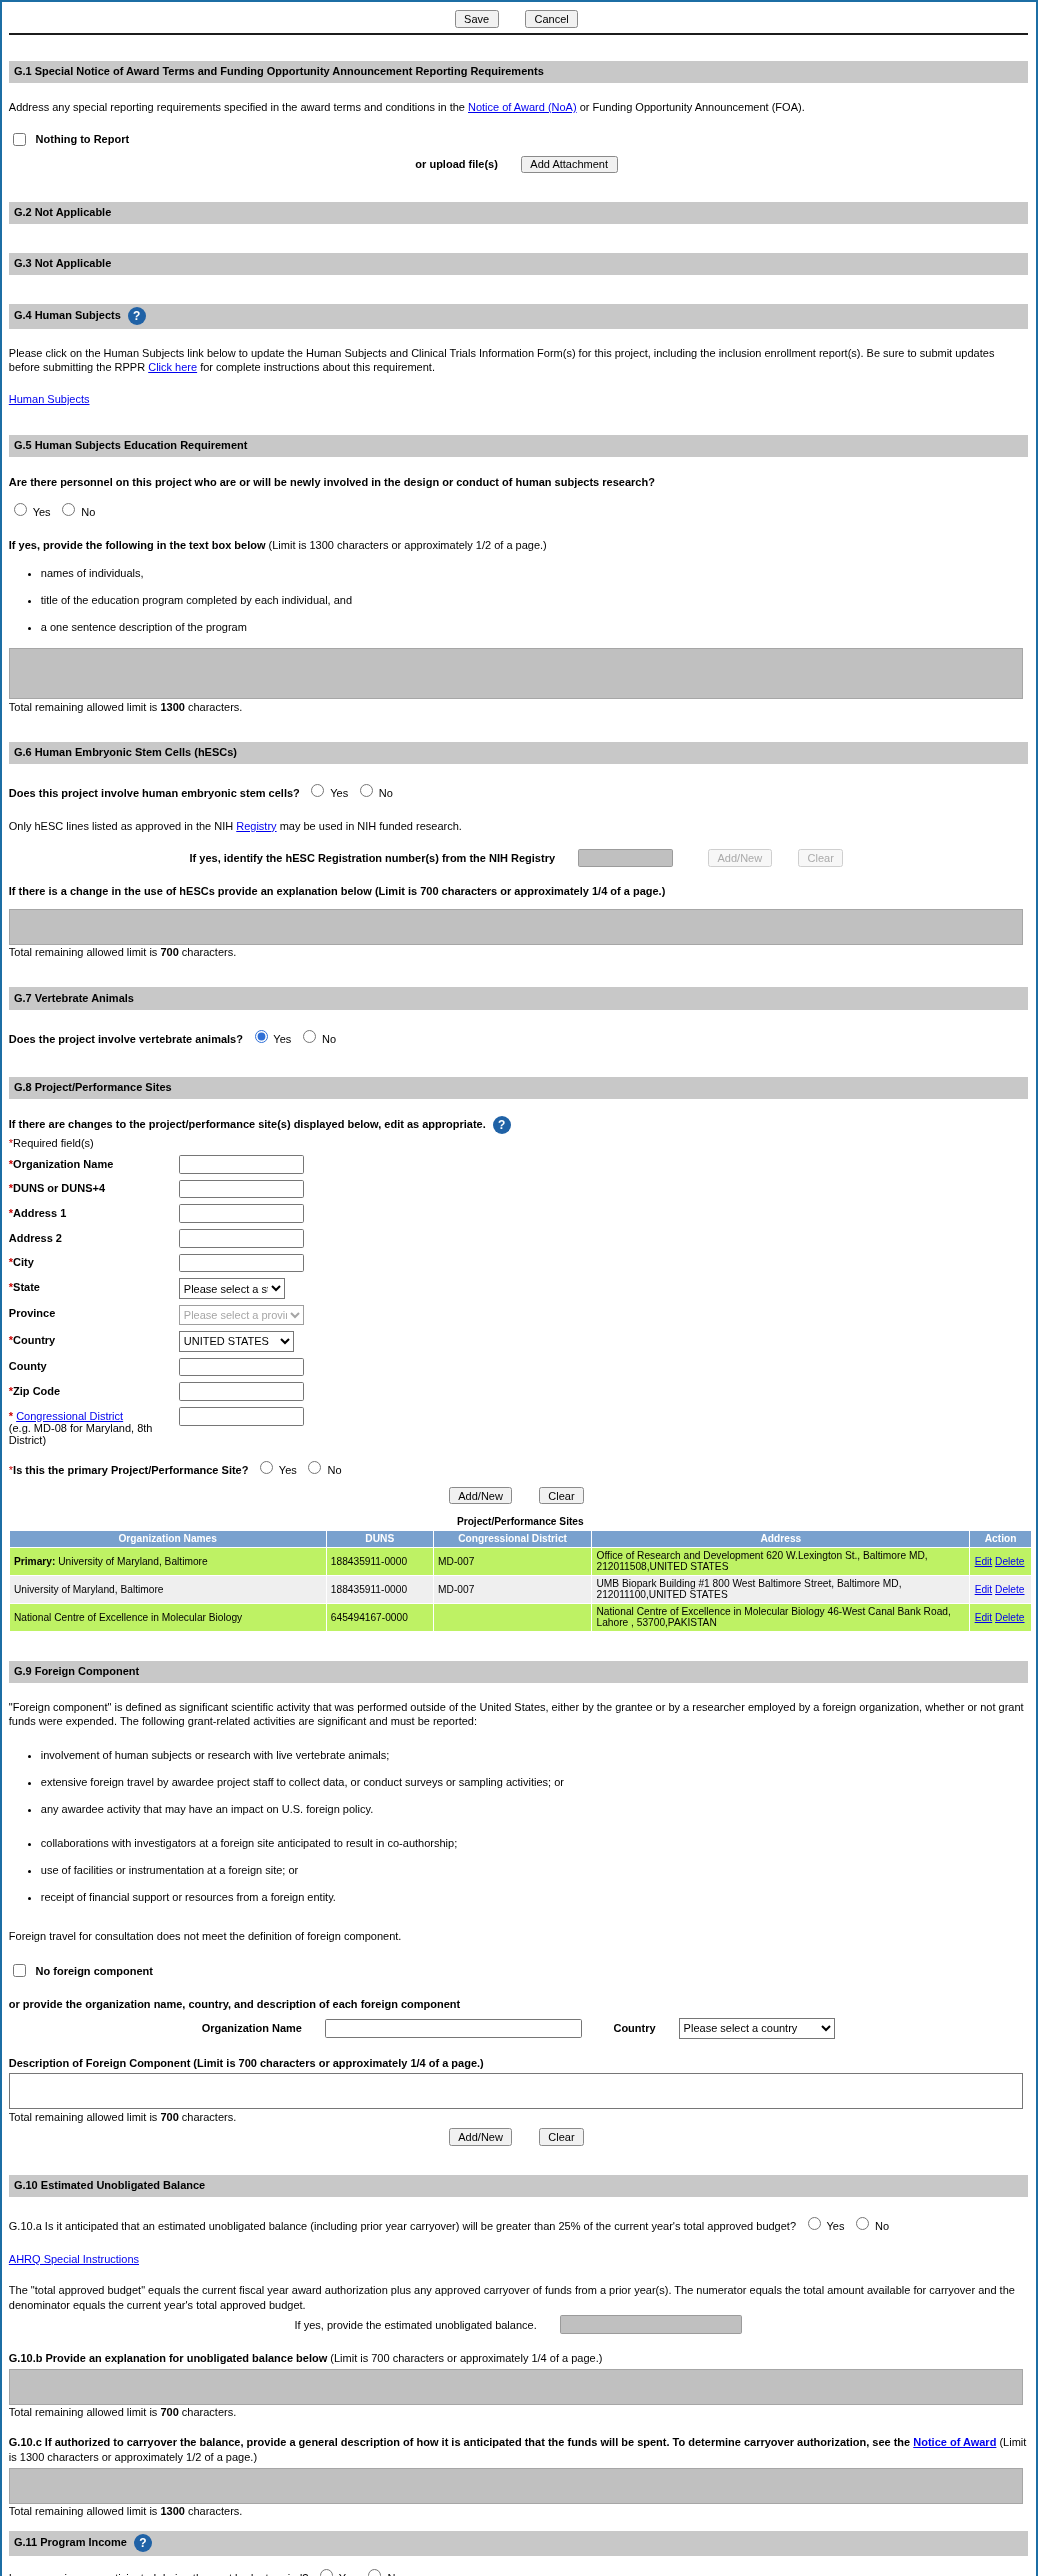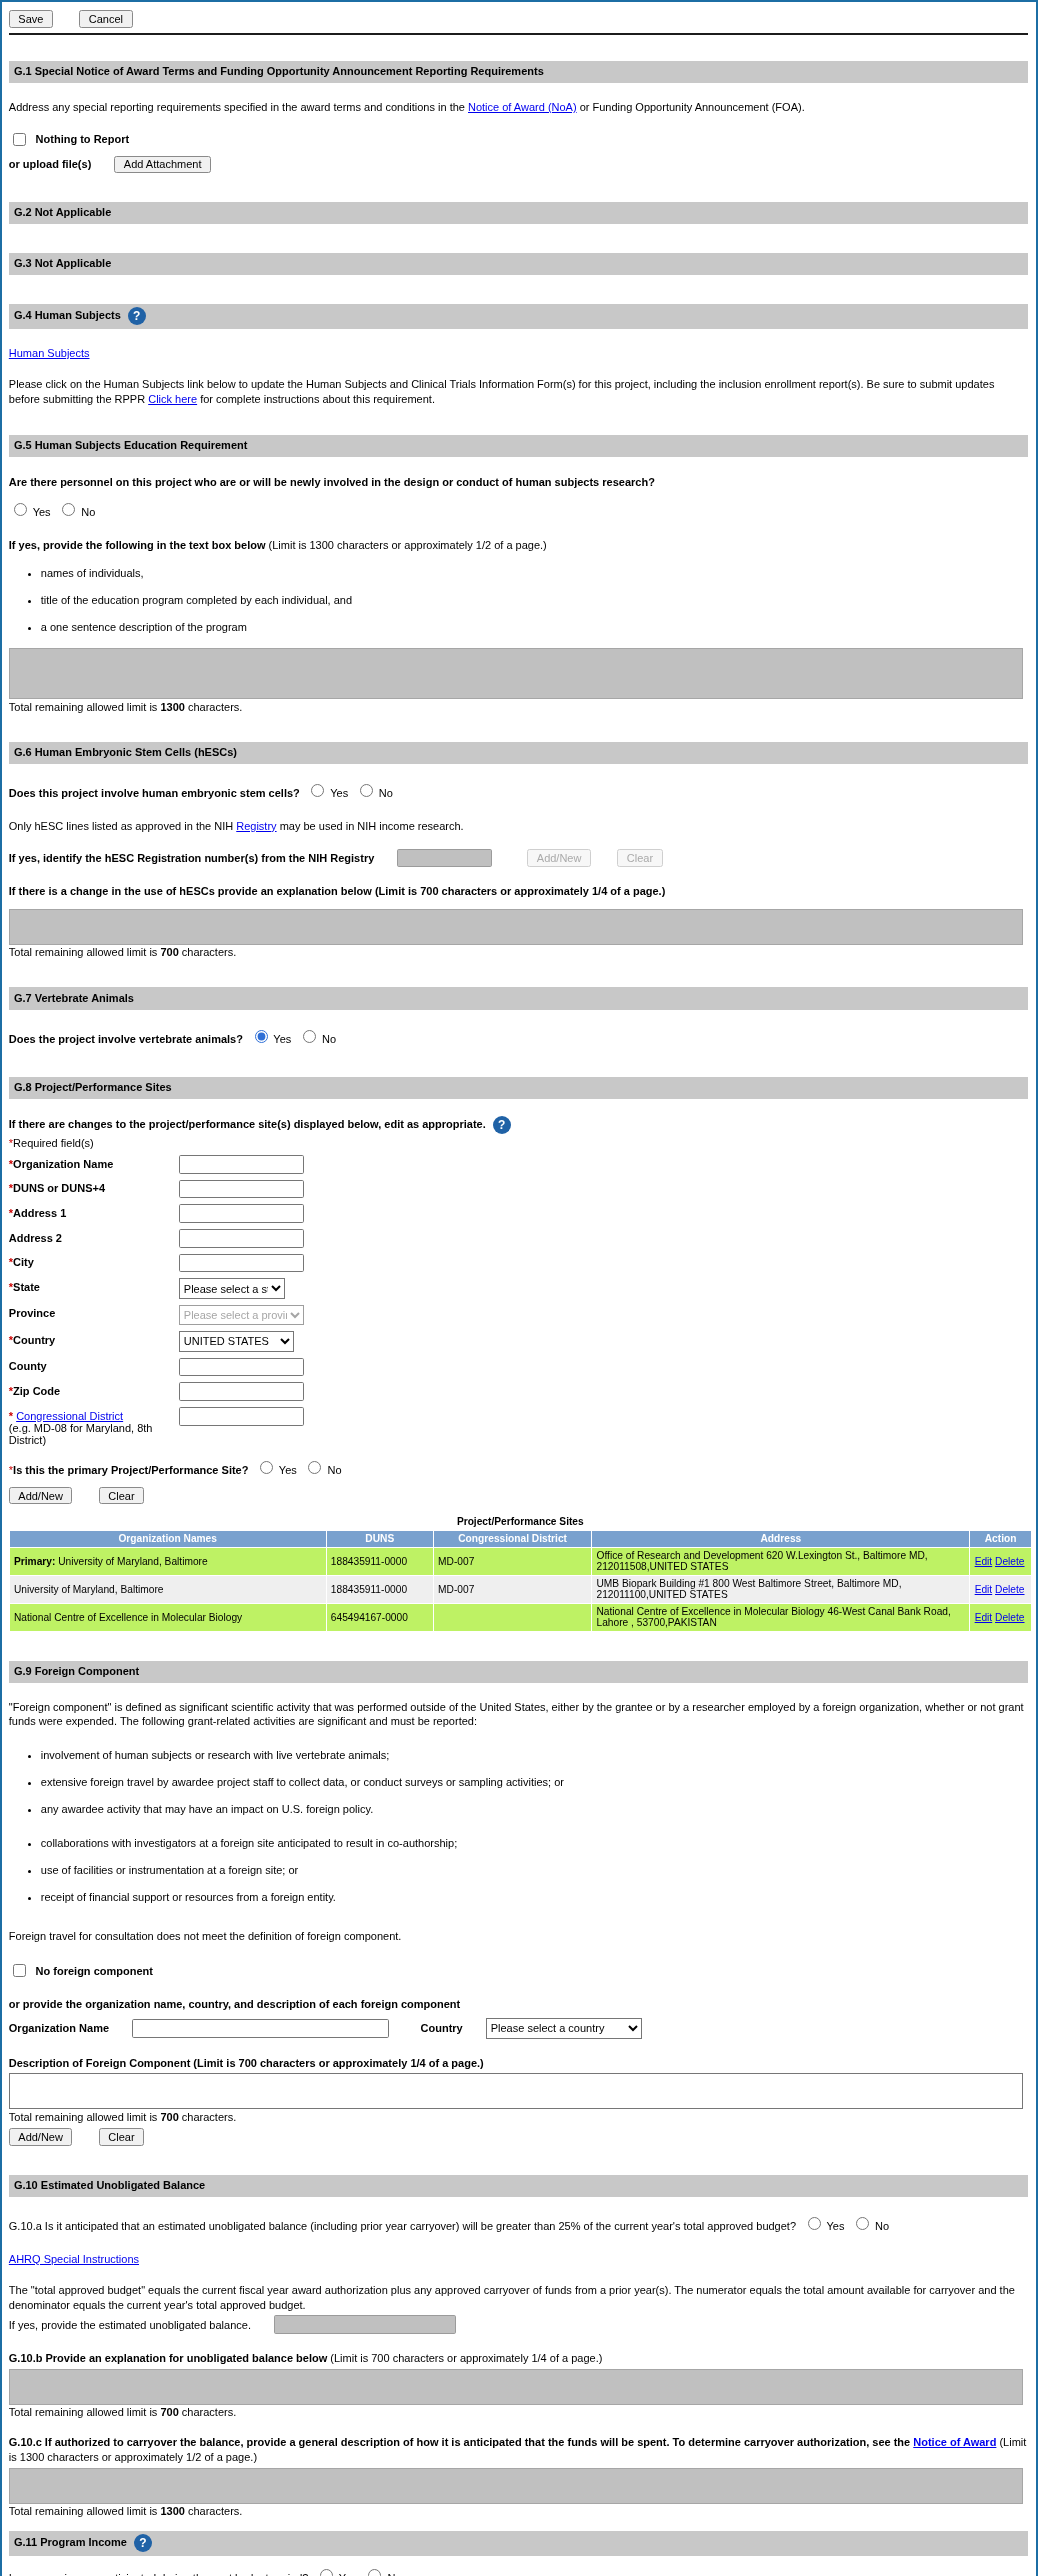--- a/index.html
+++ b/index.html
@@ -10,21 +10,21 @@
   .btn:disabled { color:#aaa; border-color:#cfcfcf; background:#f7f7f7; }
   .rule { height:2.5px; background:#1c1c1c; border:none; margin:5.1px 0 0 0; }
   .section-bar { background:#c8c8c8; font-weight:bold; padding:3.4px 5.1px; margin-top:29px; line-height:15.3px; }
   .section-bar.first { margin-top:25.5px; }
   p.txt { margin:17px 0 10.2px 0; line-height:14.4px; }
   a.lnk { color:#0000EE; text-decoration:underline; cursor:pointer; }
   b { font-weight:bold; }
   ul.blt { margin:8.5px 0 12px 0; padding-left:32px; }
   ul.blt li { margin:15px 0; }
   .check-row { margin:15.3px 0 5.1px 0; display:flex; align-items:center; gap:6.8px; }
-  .row { margin:6.8px 0; display:flex; align-items:center; gap:23px; }
+  .row { margin:6.8px 0; display:flex; align-items:center; gap:23px;justify-content:center; }
   .q-row { margin:17px 0; line-height:17px; }
   input[type=text] { height:18.7px; border:0.8px solid #767676; border-radius:1.7px; font-family:inherit; font-size:11px; padding:0 3.4px; }
   input[type=text].dis { background:#c0c0c0; border:1.7px solid #9b9b9b; }
   textarea.area { width:1014px; background:#c0c0c0; border:0.8px solid #a6a6a6; resize:none; display:block; margin:3.4px 0 1.7px 0; }
   textarea.area.enabled { background:#fff; border:0.8px solid #767676; }
   .counter { margin:1.7px 0 5.1px 0; }
   select { font-family:inherit; font-size:11px; height:20.4px; border:0.8px solid #767676; background:#fff; }
   .help-icon { display:inline-block; width:18px; height:18px; border-radius:50%; background:#2062A6; color:#fff; font-weight:bold; text-align:center; line-height:18px; font-size:12px; vertical-align:middle; margin-left:6.8px; }
   .form-row { display:flex; margin:6px 0; align-items:flex-start; }
   .form-label { width:170px; font-weight:bold; padding-top:2.5px; }
@@ -61,22 +61,22 @@
   </div>
   <div class="row">
     <b>or upload file(s)</b>
     <button class="btn">Add Attachment</button>
   </div>
 
   <div class="section-bar">G.2 Not Applicable</div>
   <div class="section-bar">G.3 Not Applicable</div>
 
   <div class="section-bar"><span>G.4 Human Subjects</span><span class="help-icon">?</span></div>
+  <p class="txt"><span>Please click on the Human Subjects link below to update the Human Subjects and Clinical Trials Information Form(s) for this project, including the inclusion enrollment report(s). Be sure to submit updates before submitting the RPPR </span><a class="lnk">Click here</a><span> for complete instructions about this requirement.</span></p>
   <p class="txt"><a class="lnk">Human Subjects</a></p>
-  <p class="txt"><span>Please click on the Human Subjects link below to update the Human Subjects and Clinical Trials Information Form(s) for this project, including the inclusion enrollment report(s). Be sure to submit updates before submitting the RPPR </span><a class="lnk">Click here</a><span> for complete instructions about this requirement.</span></p>
 
   <div class="section-bar">G.5 Human Subjects Education Requirement</div>
   <div class="q-row">
     <b>Are there personnel on this project who are or will be newly involved in the design or conduct of human subjects research?</b>
     <div style="margin-top:8.5px;">
       <input type="radio" name="g5" class="radio" style=""> <span>Yes</span>
       <input type="radio" name="g5" class="radio inline-gap" style=""> <span>No</span>
     </div>
   </div>
   <p class="txt"><b>If yes, provide the following in the text box below</b><span> (Limit is 1300 characters or approximately 1/2 of a page.)</span></p>
@@ -87,21 +87,21 @@
   </ul>
   <textarea class="area" rows="3" disabled="" style=""></textarea>
   <div class="counter"><span>Total remaining allowed limit is</span> <b>1300</b> <span>characters.</span></div>
 
   <div class="section-bar">G.6 Human Embryonic Stem Cells (hESCs)</div>
   <div class="q-row">
     <b>Does this project involve human embryonic stem cells?</b>
     <input type="radio" name="g6" class="radio inline-gap" style=""> <span>Yes</span>
     <input type="radio" name="g6" class="radio inline-gap" style=""> <span>No</span>
   </div>
-  <p class="txt"><span>Only hESC lines listed as approved in the NIH </span><a class="lnk">Registry</a><span> may be used in NIH income research.</span></p>
+  <p class="txt"><span>Only hESC lines listed as approved in the NIH </span><a class="lnk">Registry</a><span> may be used in NIH funded research.</span></p>
   <div class="row" style="margin:15.3px 0;">
     <b>If yes, identify the hESC Registration number(s) from the NIH Registry</b>
     <input type="text" class="dis" style="width: 95px;" disabled="">
     <button class="btn" disabled="" style="margin-left:12px;">Add/New</button>
     <button class="btn" disabled="">Clear</button>
   </div>
   <p class="txt"><b>If there is a change in the use of hESCs provide an explanation below (Limit is 700 characters or approximately 1/4 of a page.)</b></p>
   <textarea class="area" rows="2" disabled="" style=""></textarea>
   <div class="counter"><span>Total remaining allowed limit is</span> <b>700</b> <span>characters.</span></div>
 

